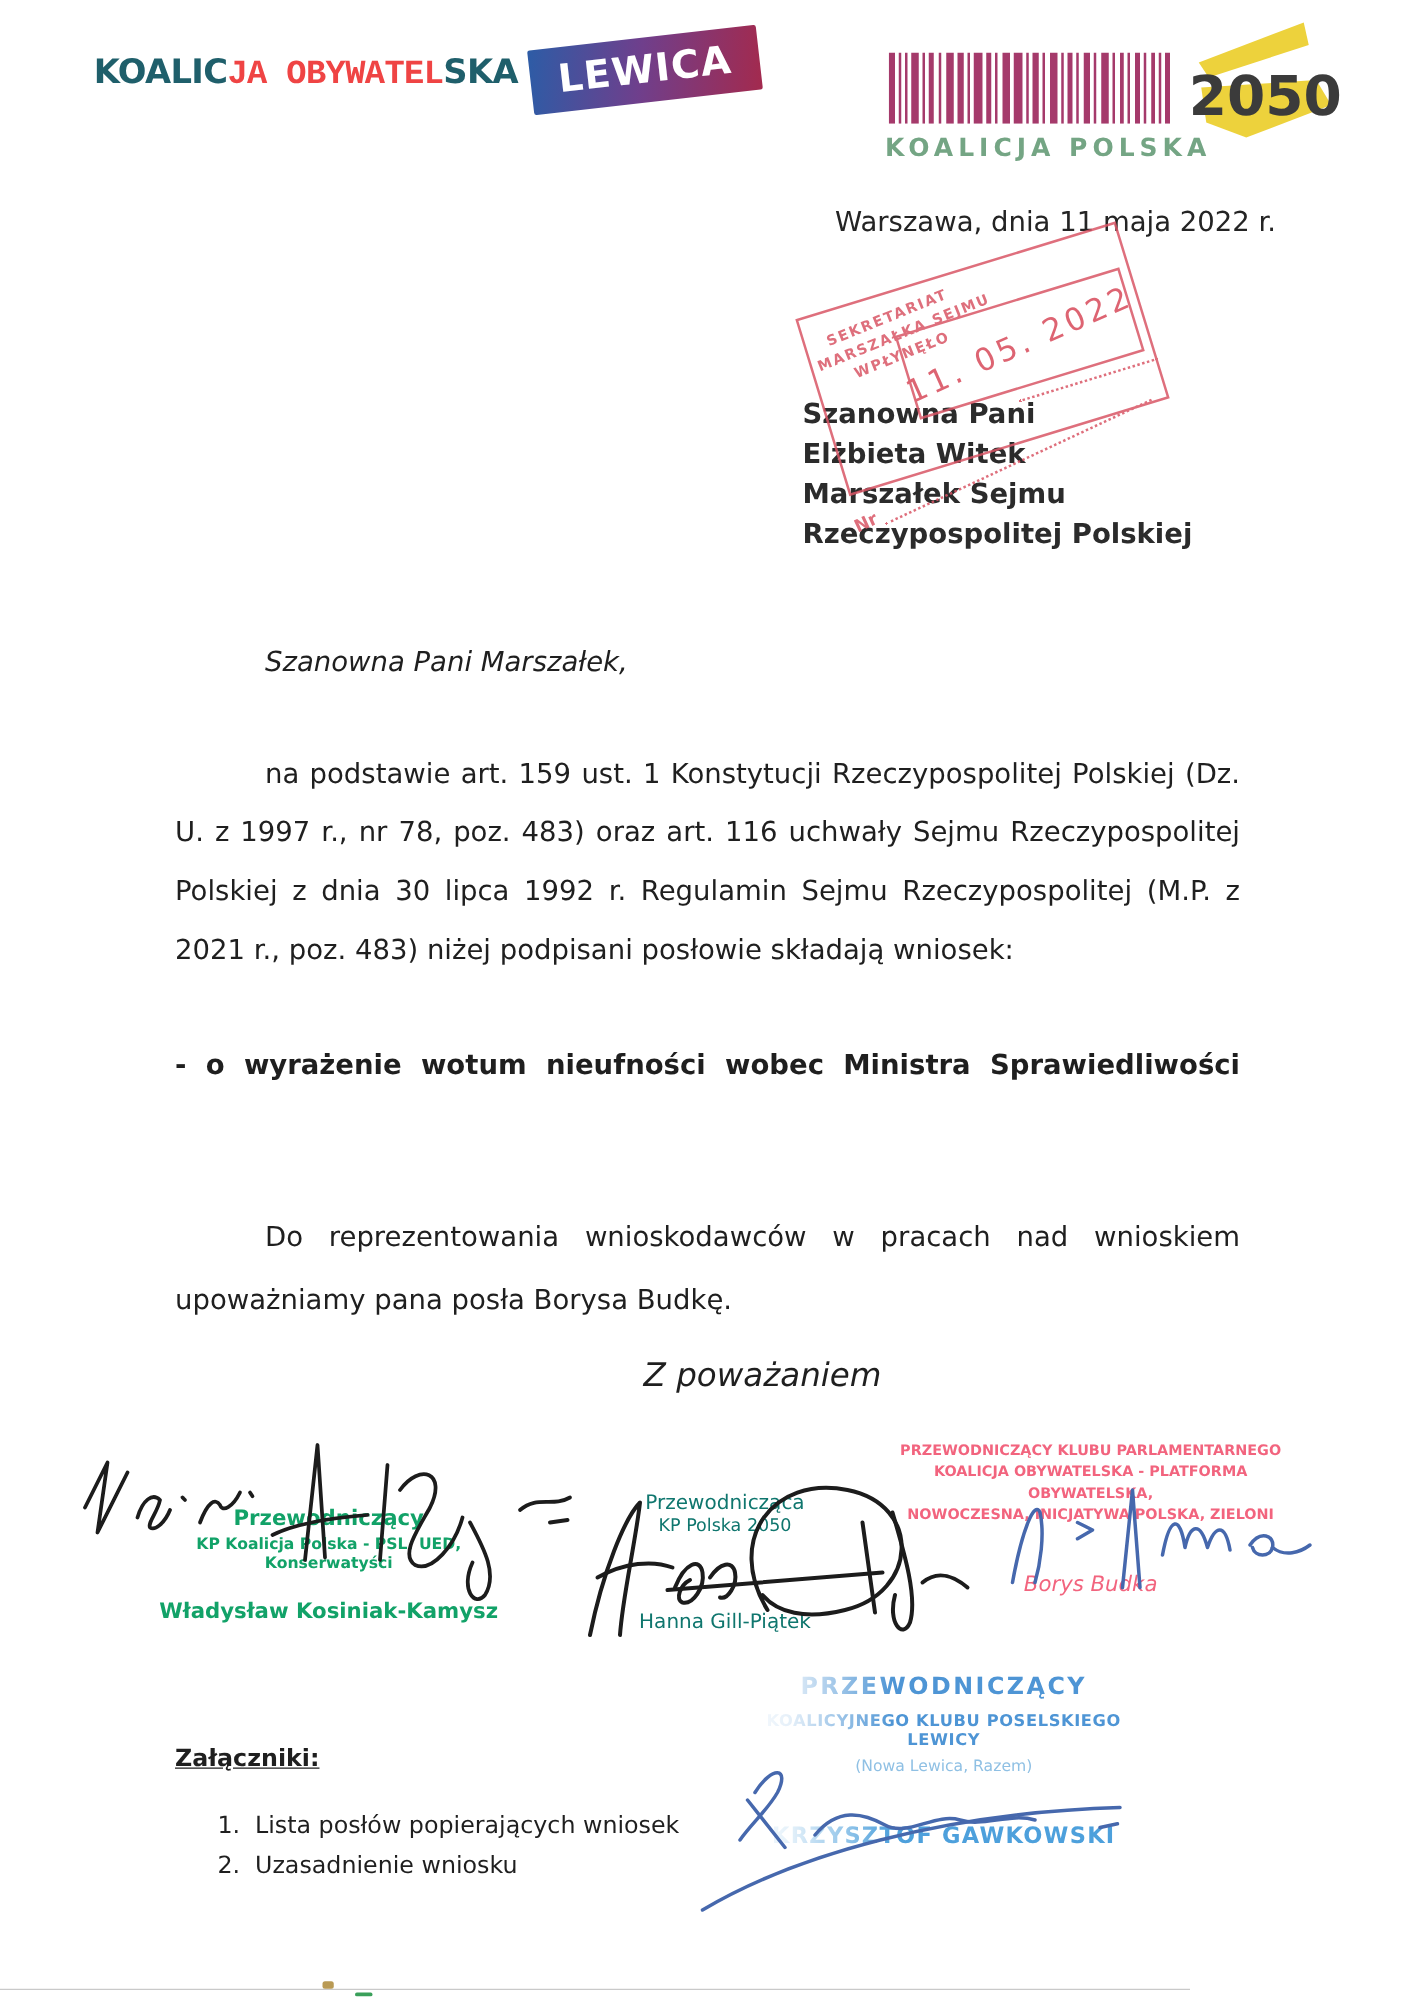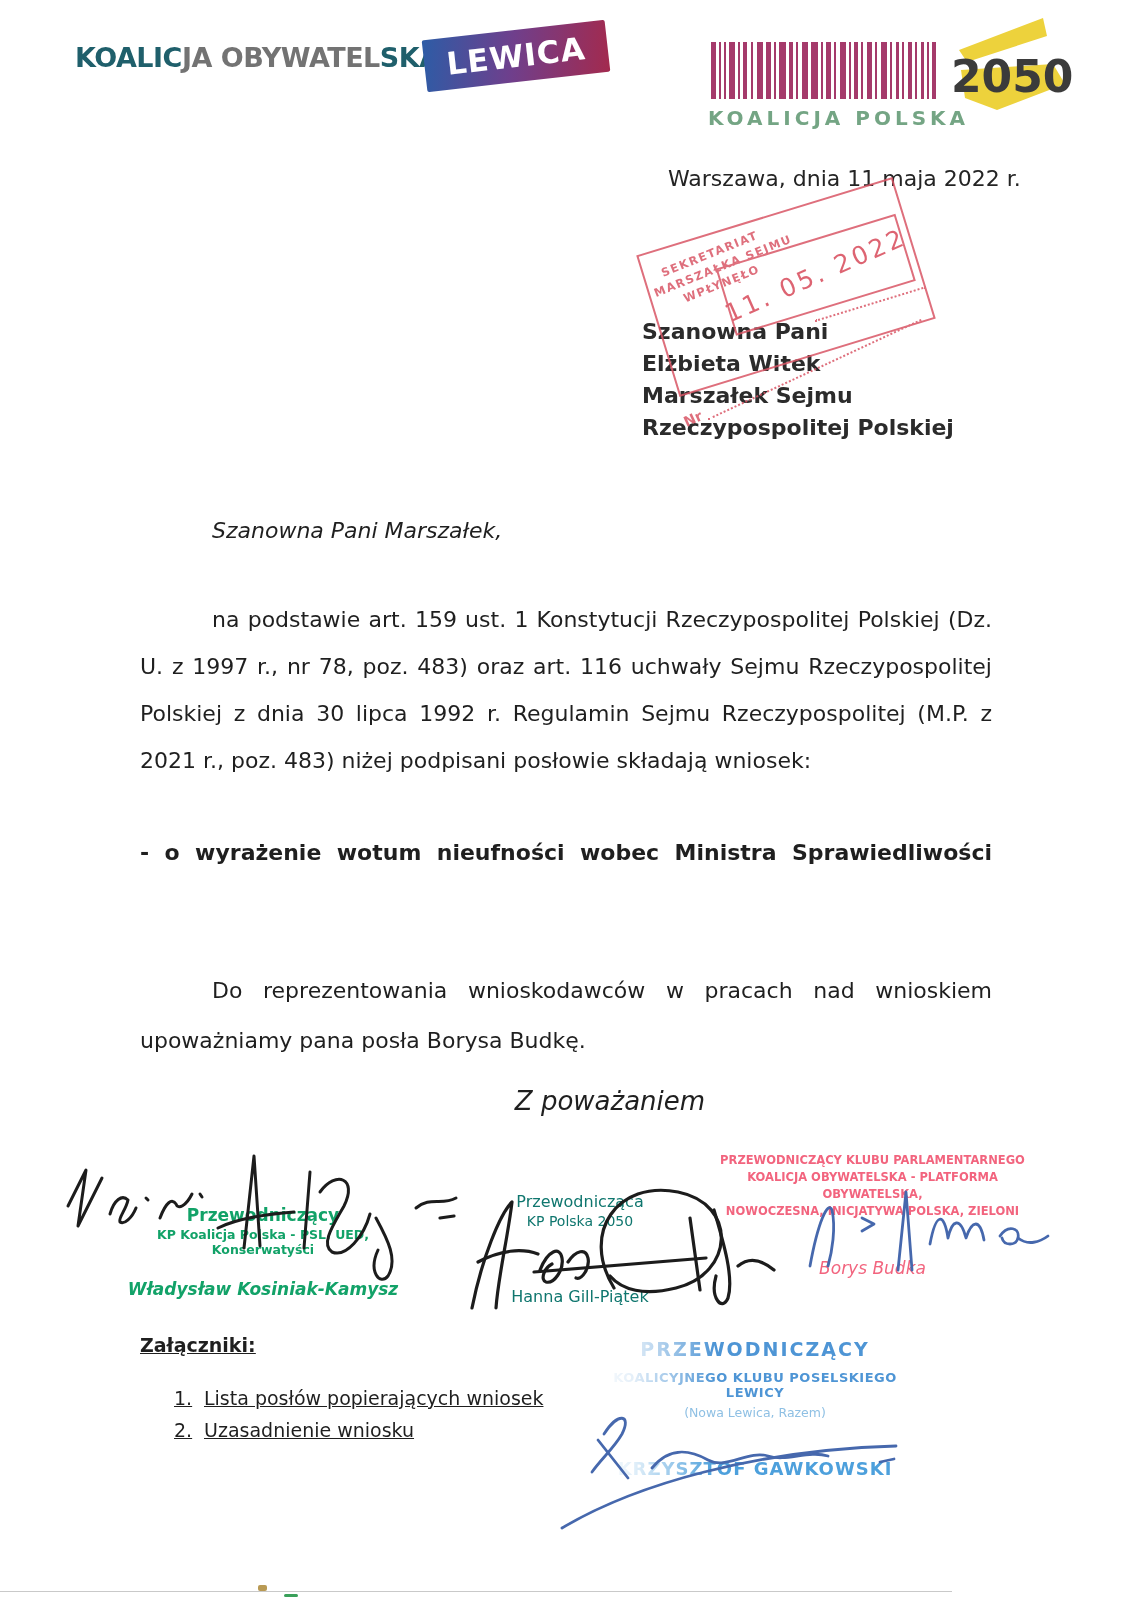--- a/index.html
+++ b/index.html
@@ -6,21 +6,21 @@
   html,body { background:#ffffff; }
   body {
     width:1131px; height:1600px; position:relative; overflow:hidden;
     font-family:"DejaVu Sans","Liberation Sans",sans-serif; color:#1f1f1f;
   }
   .abs { position:absolute; }
 
   
   .ko-logo { left:75px; top:42px; font-size:27px; font-weight:800; letter-spacing:-0.5px; white-space:nowrap; }
   .ko-teal { color:#1f5f6b; }
-  .ko-pink { color:#737373; }
+  .ko-pink { color:#ef4444;font-family:Liberation Mono, monospace; }
 
   .lewica-banner {
     left:424px; top:30px; width:184px; height:52px;
     background:linear-gradient(100deg,#2d5ca6 0%,#6f3f8c 48%,#a32a4e 100%);
     transform:rotate(-6.5deg); border-radius:2px;
     display:flex; align-items:center; justify-content:center;
   }
   .lewica-banner span { color:#fff; font-size:31px; font-weight:800; letter-spacing:1px; }
 
   .barcode-wrap { left:708px; top:42px; width:230px; text-align:center; }
@@ -73,39 +73,39 @@
   .para2 {
     left:140px; top:966px; width:852px; font-size:22px; line-height:50px;
     text-align:justify; text-indent:72px;
   }
   .closing { left:480px; top:1086px; width:260px; text-align:center; font-size:26px; font-style:italic; }
 
   
   .sig-block-left { left:118px; top:1205px; width:290px; text-align:center; color:#12a268; z-index:1; }
   .sig-block-left .t1 { font-size:17px; font-weight:700; }
   .sig-block-left .t2 { font-size:12.5px; font-weight:700; margin-top:2px; }
-  .sig-block-left .nm { font-size:17px; font-weight:700; font-style:italic; margin-top:22px; }
+  .sig-block-left .nm { font-size:17px; font-weight:700; margin-top:22px; }
 
   .sig-block-mid { left:460px; top:1192px; width:240px; text-align:center; color:#0f766e; z-index:1; }
   .sig-block-mid .t1 { font-size:16px; }
   .sig-block-mid .t2 { font-size:14px; margin-top:2px; }
   .sig-block-mid .nm { font-size:16px; margin-top:58px; }
 
   .sig-block-right { left:700px; top:1152px; width:345px; text-align:center; color:#f2647e; z-index:1; }
   .sig-block-right .t { font-size:11.5px; font-weight:700; line-height:17px; }
   .sig-block-right .nm { font-size:17px; font-style:italic; margin-top:38px; }
 
   .sig-svg { z-index:3; }
   .sig-kosiniak { left:58px; top:1148px; }
   .sig-hanna { left:438px; top:1162px; }
   .sig-budka { left:798px; top:1178px; }
   .sig-gawkowski { left:556px; top:1388px; }
 
   
-  .attachments { left:140px; top:1334px;text-decoration:underline; }
+  .attachments { left:140px; top:1396px; }
   .attachments .head { font-size:19px; font-weight:700; text-decoration:underline; }
   .attachments ol { margin-top:26px; }
   .att-item { display:flex; font-size:19px; line-height:32px; }
   .att-item .n { width:30px; margin-left:34px; }
 
   
   .lewica-stamp { left:585px; top:1338px; width:340px; text-align:center; z-index:1; }
   .lewica-stamp .t1 { color:#4e95d5; font-size:19px; letter-spacing:2px; font-weight:600; }
   .lewica-stamp .t2 { color:#4e95d5; font-size:13px; letter-spacing:.5px; margin-top:10px; font-weight:600; }
   .lewica-stamp .t3 { color:#8fc0e4; font-size:12.5px; margin-top:5px; }

